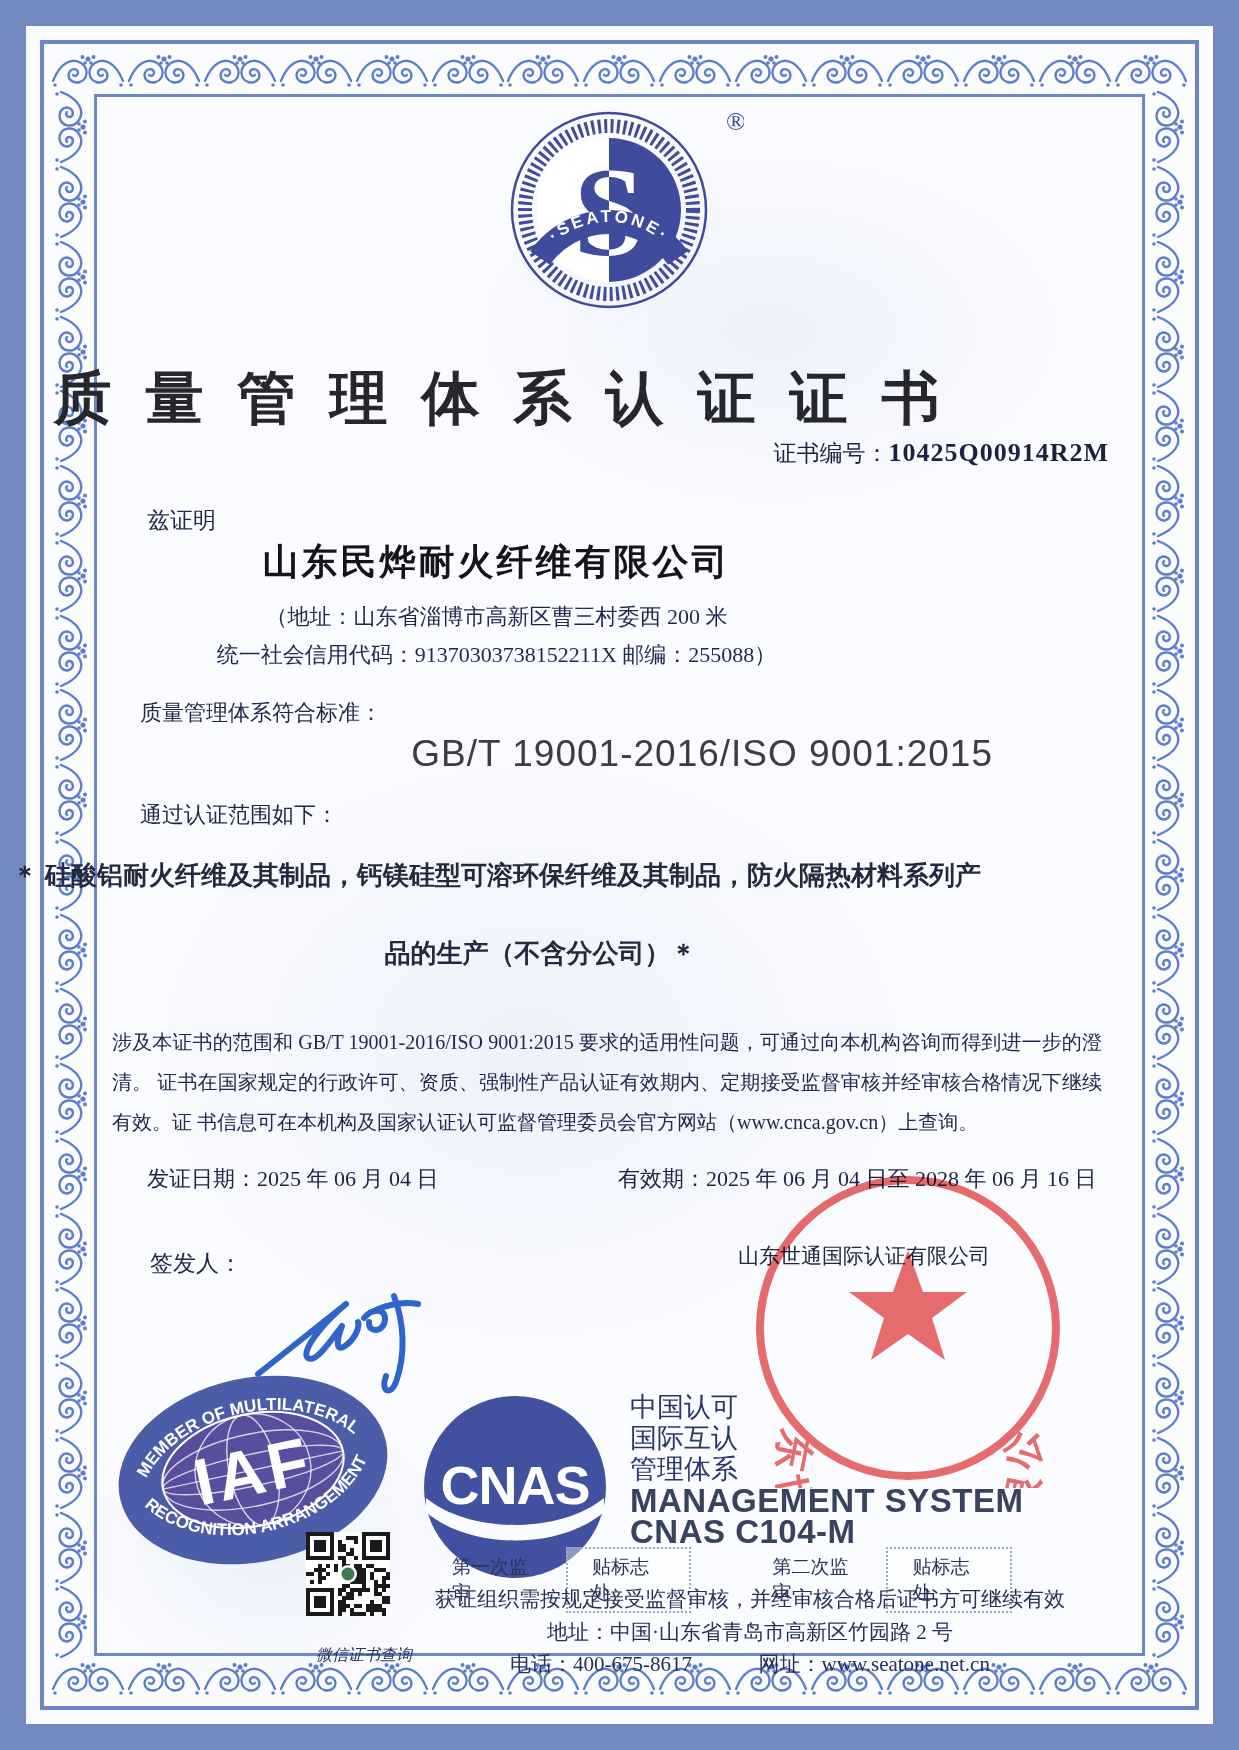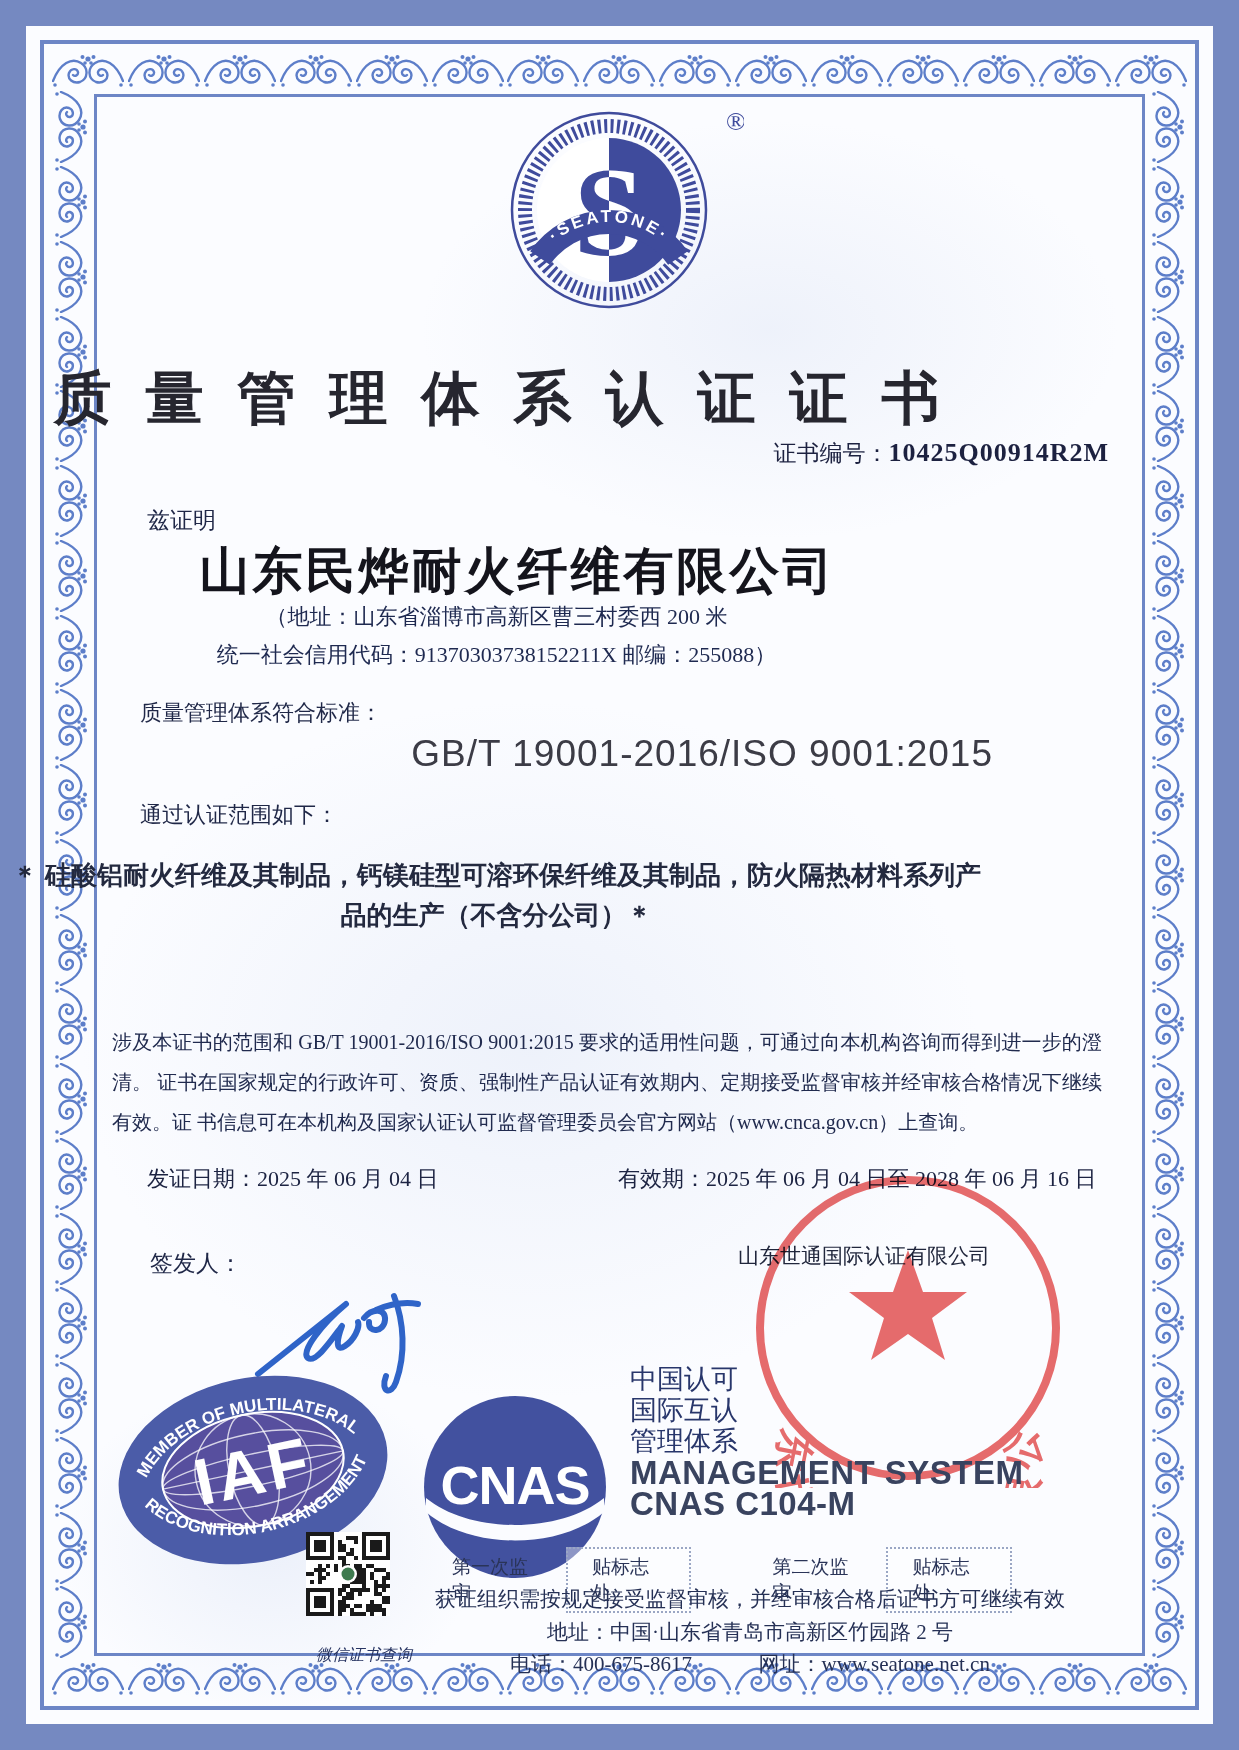--- a/index.html
+++ b/index.html
@@ -20,34 +20,34 @@
   .strip-top{left:50px;right:50px;top:52px;height:38px;}
   .strip-bottom{left:50px;right:50px;bottom:52px;height:38px;}
   .strip-left{top:90px;bottom:90px;left:52px;width:38px;flex-direction:column;}
   .strip-right{top:90px;bottom:90px;right:52px;width:38px;flex-direction:column;}
   .abs{position:absolute;}
   .ctr{left:0;width:993px;text-align:center;}
   .title{top:360px;font-size:58px;font-weight:bold;color:#26262f;letter-spacing:34px;text-indent:34px;}
   .certno{top:438px;right:130px;font-size:23px;color:#1c2140;}
   .certno b{font-size:26px;letter-spacing:1px;}
   .intro{left:147px;top:505px;font-size:23px;color:#1f2747;}
-  .company{top:538px;font-size:50px;font-weight:bold;color:#14141c;letter-spacing:3px;padding-left:21px;}
+  .company{top:538px;font-size:36px;font-weight:bold;color:#14141c;letter-spacing:3px;}
   .addr1{top:602px;font-size:22px;color:#1e2950;}
   .addr2{top:640px;font-size:22px;color:#1e2950;}
   .stdlabel{left:140px;top:698px;font-size:22px;color:#1f2747;}
   .standard{top:733px;font-size:37px;color:#3c3c46;font-family:"Liberation Sans","DejaVu Sans",sans-serif;letter-spacing:1px;text-align:right;}
   .scopelabel{left:140px;top:800px;font-size:22px;color:#1f2747;}
   .scope1{top:858px;font-size:26px;font-weight:bold;color:#23293f;font-family:"Liberation Sans","DejaVu Sans",sans-serif;}
-  .scope2{top:898px;font-size:26px;font-weight:bold;color:#23293f;font-family:Liberation Mono, monospace;}
+  .scope2{top:936px;font-size:26px;font-weight:bold;color:#23293f;font-family:Liberation Mono, monospace;padding-left:44px;}
   .notice{left:112px;top:1022px;width:990px;font-size:20px;line-height:40px;color:#202a4e;text-align:justify;}
   .issue{left:147px;top:1164px;font-size:22px;color:#1c2342;}
   .valid{left:618px;top:1164px;font-size:22px;color:#1c2342;}
   .signer{left:150px;top:1248px;font-size:23px;color:#1f2747;}
   .issuer{left:738px;top:1242px;font-size:21px;color:#20263c;}
-  .cn-block{left:630px;top:1364px;line-height:31px;font-size:27px;color:#28366b;font-family:"Liberation Sans","DejaVu Sans",sans-serif;}
+  .cn-block{left:630px;top:1392px;line-height:31px;font-size:27px;color:#28366b;font-family:"Liberation Sans","DejaVu Sans",sans-serif;}
   .cn-block .en{font-weight:bold;font-size:33px;color:#39435f;letter-spacing:.5px;}
   .qr-caption{left:292px;top:1645px;width:120px;text-align:right;font-size:16px;color:#273462;font-style:italic;}
   .audit-row{left:452px;top:1547px;width:560px;display:flex;align-items:center;font-size:19px;color:#2a3458;}
   .sticker-box{border:2px dotted #9aa6c4;color:#2a3458;padding:5px 24px;margin-left:22px;font-size:19px;background:rgba(255,255,255,.4);}
   .audit-note{left:400px;top:1585px;width:700px;text-align:center;font-size:21px;color:#253055;}
   .f-addr{left:400px;top:1618px;width:700px;text-align:center;font-size:21px;color:#253055;}
   .f-tel{left:400px;top:1650px;width:700px;text-align:center;font-size:21px;color:#253055;}
   .sig-svg{left:248px;top:1270px;}
   .stamp-svg{left:748px;top:1168px;mix-blend-mode:multiply;opacity:.92;}
   .iaf-svg{left:110px;top:1372px;transform:rotate(-12deg);}

